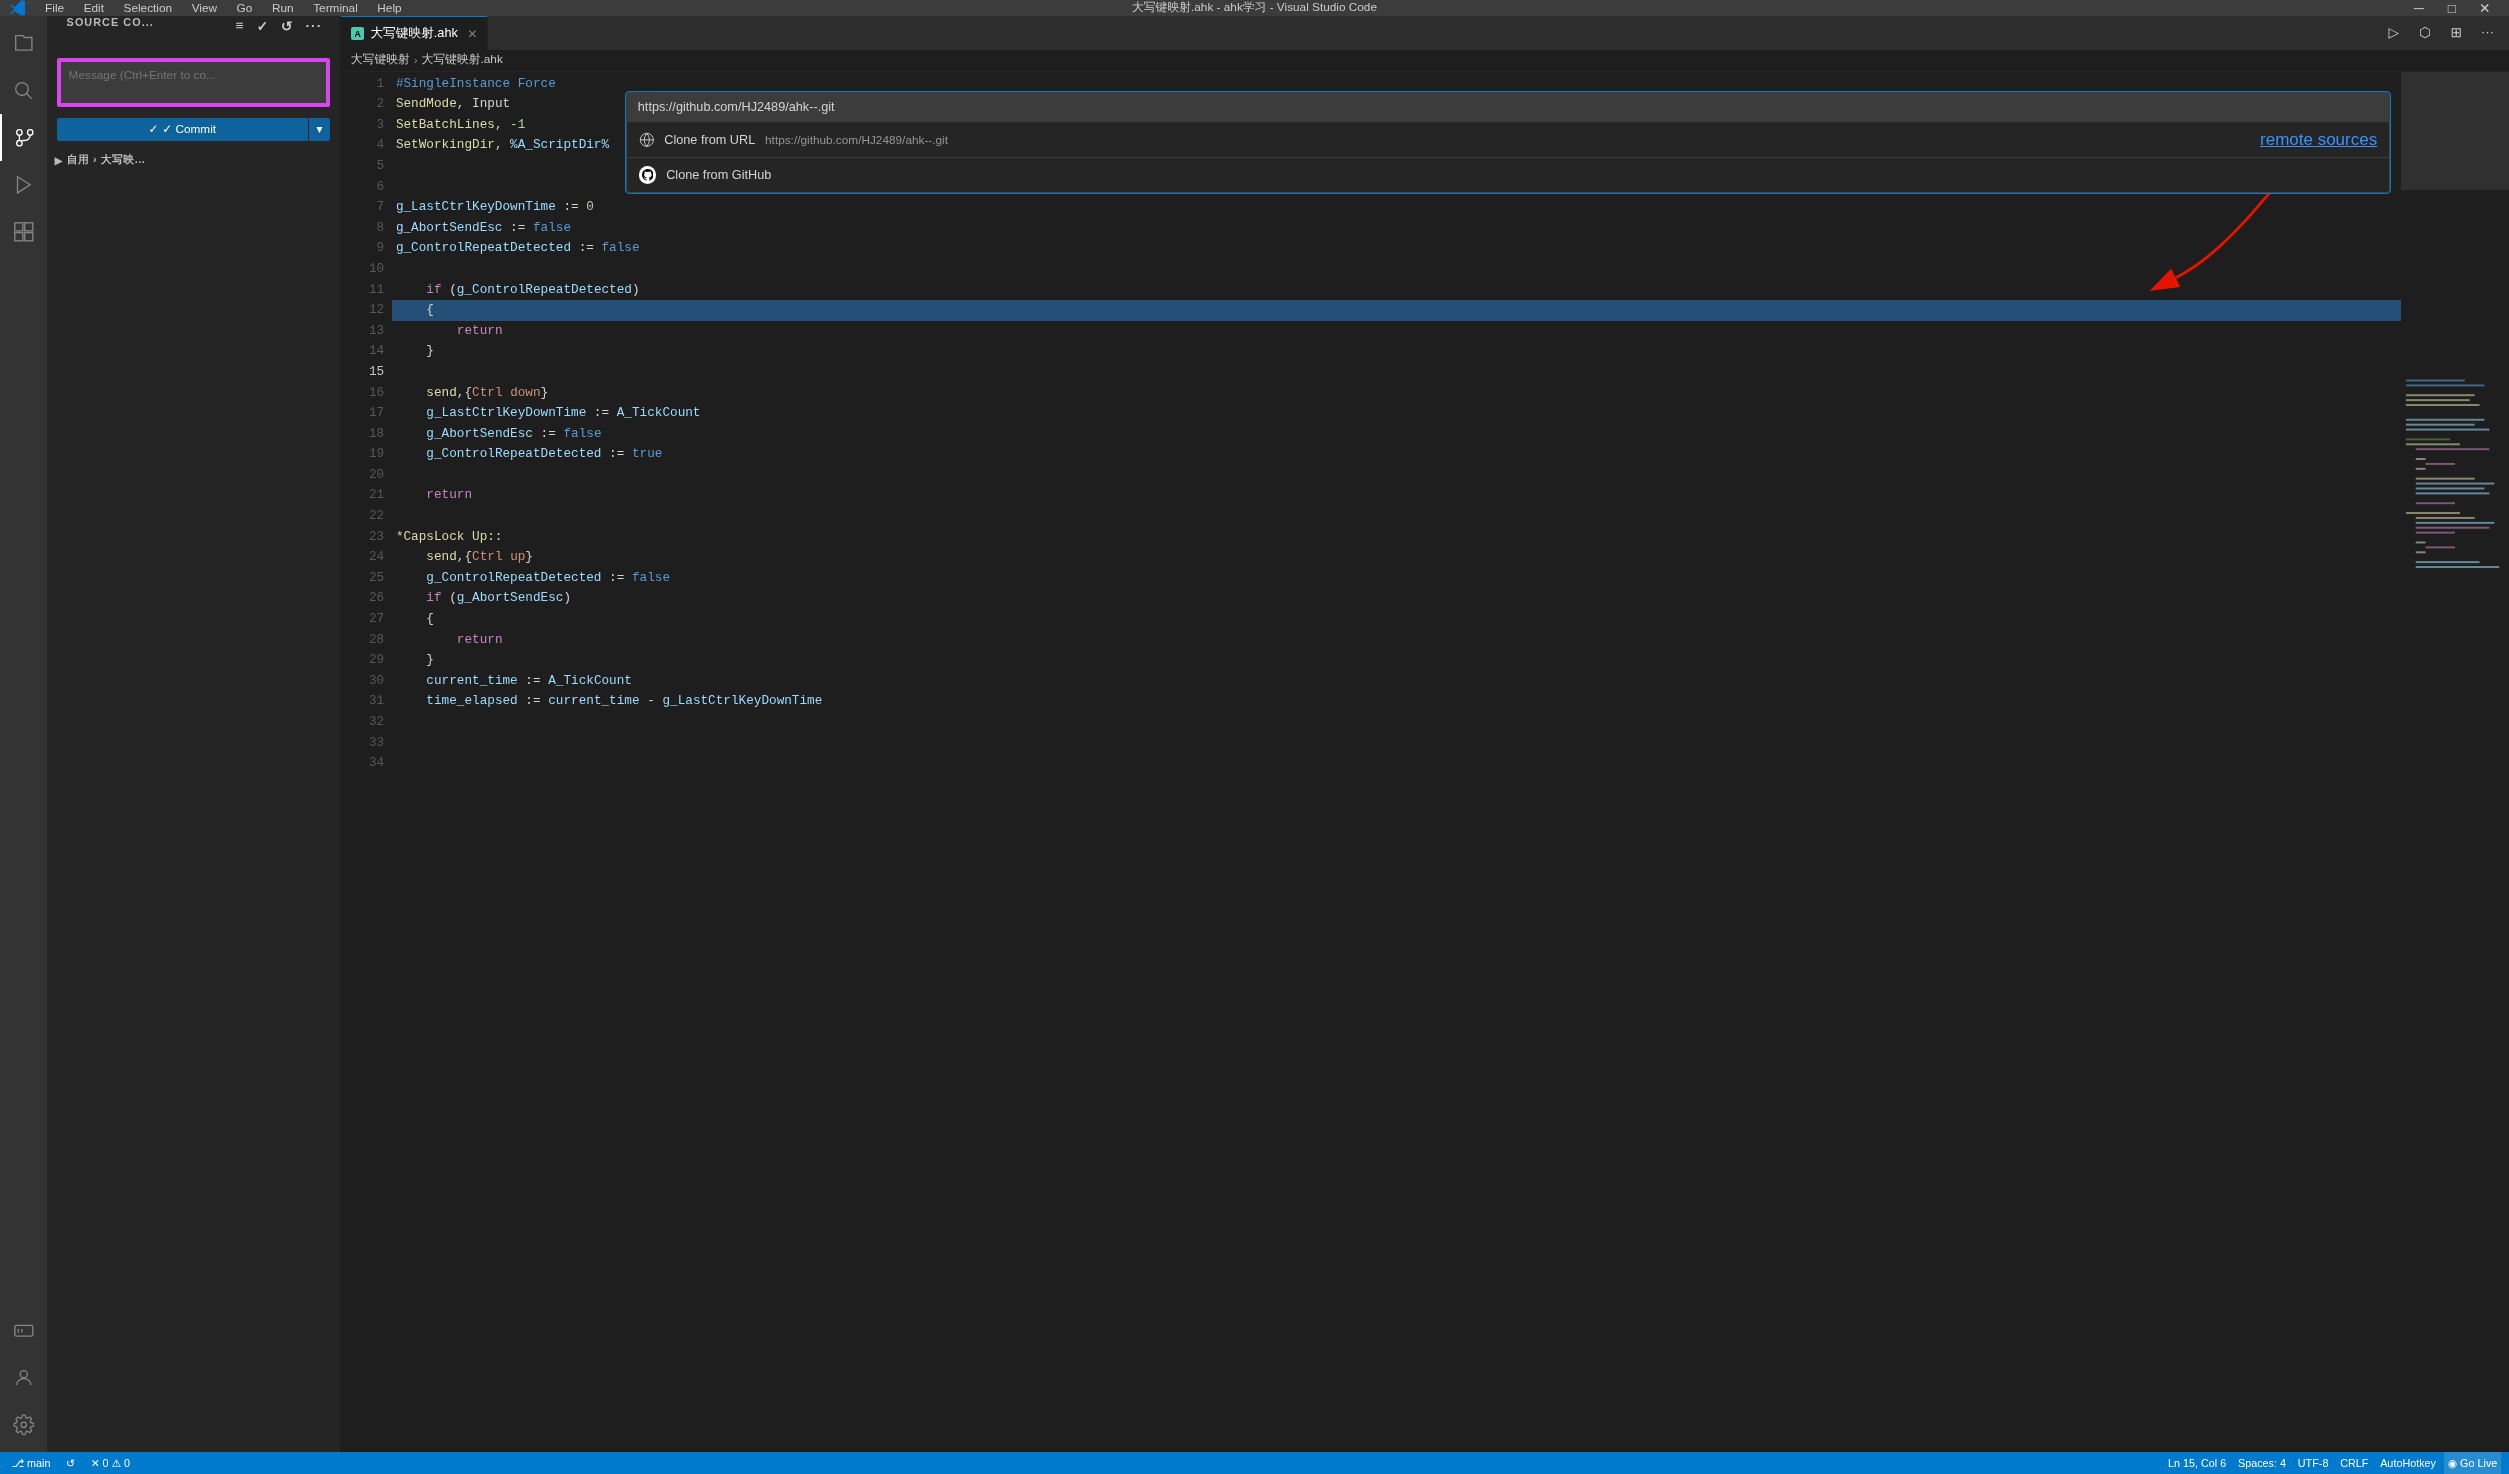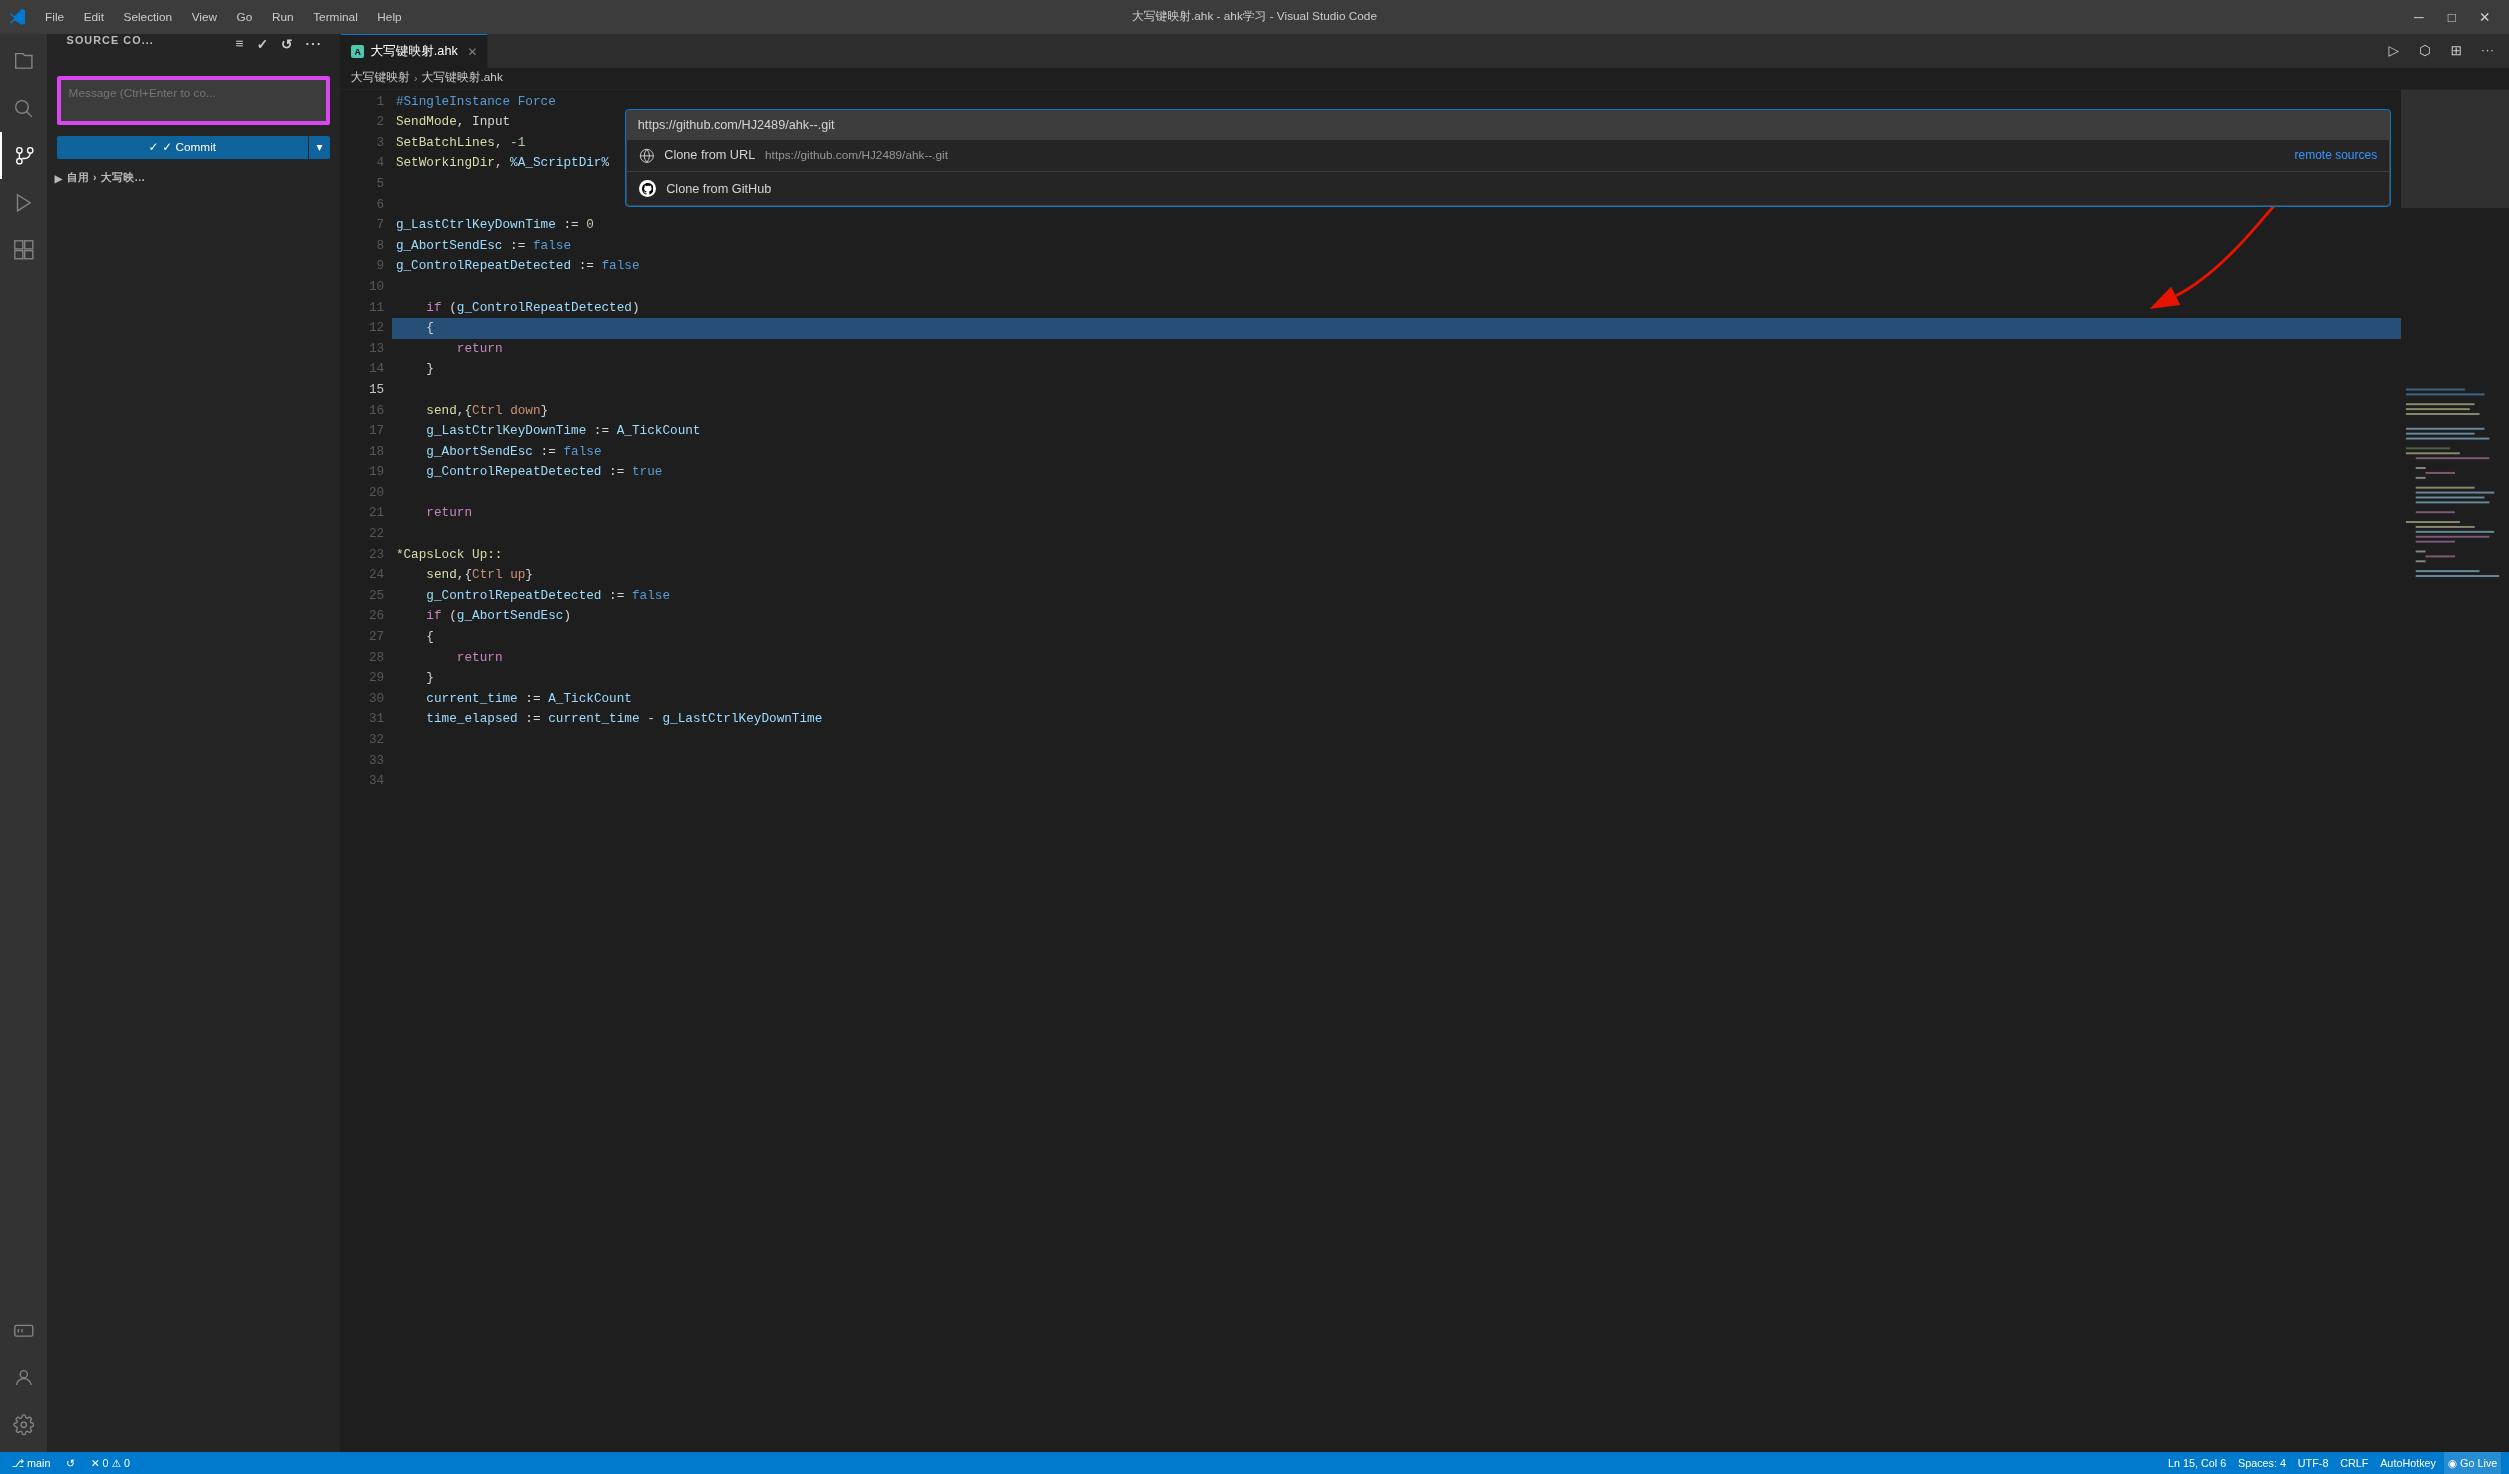--- a/index.html
+++ b/index.html
@@ -10,21 +10,21 @@
       font-size: 12.7px;
       width: 2509px;
       height: 1474px;
       overflow: hidden;
       display: flex;
       flex-direction: column;
     }
 
     
     .titlebar {
-      height: 34px;
+      height: 16px;
       background: #3c3c3c;
       display: flex;
       align-items: center;
       justify-content: space-between;
       padding: 0 9.8px;
       flex-shrink: 0;
     }
     .titlebar-left {
       display: flex;
       align-items: center;
@@ -365,21 +365,22 @@
     .url-dropdown-item .item-label {
       color: #d4d4d4;
     }
     .url-dropdown-item .item-sub {
       color: #969696;
       font-size: 11.8px;
     }
     .remote-sources-link {
       margin-left: auto;
       color: #3794ff;
-      font-size: 12px;
+      font-size: 17px;
+      text-decoration: underline;
     }
     .github-icon {
       width: 17.6px;
       height: 17.6px;
       border-radius: 50%;
       background: #ffffff;
       display: flex;
       align-items: center;
       justify-content: center;
       font-size: 10.8px;

